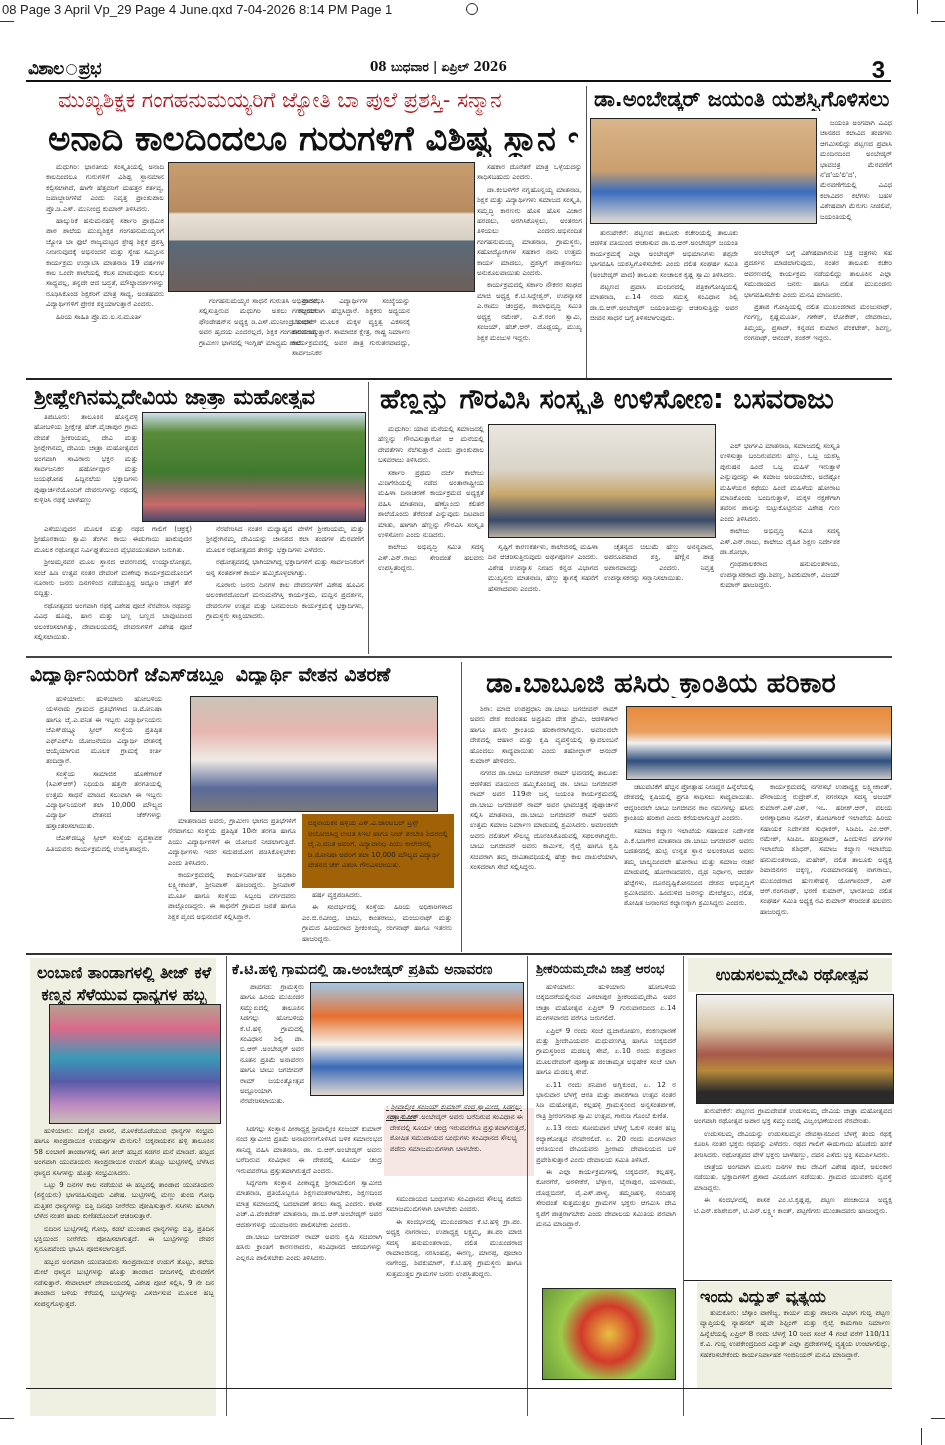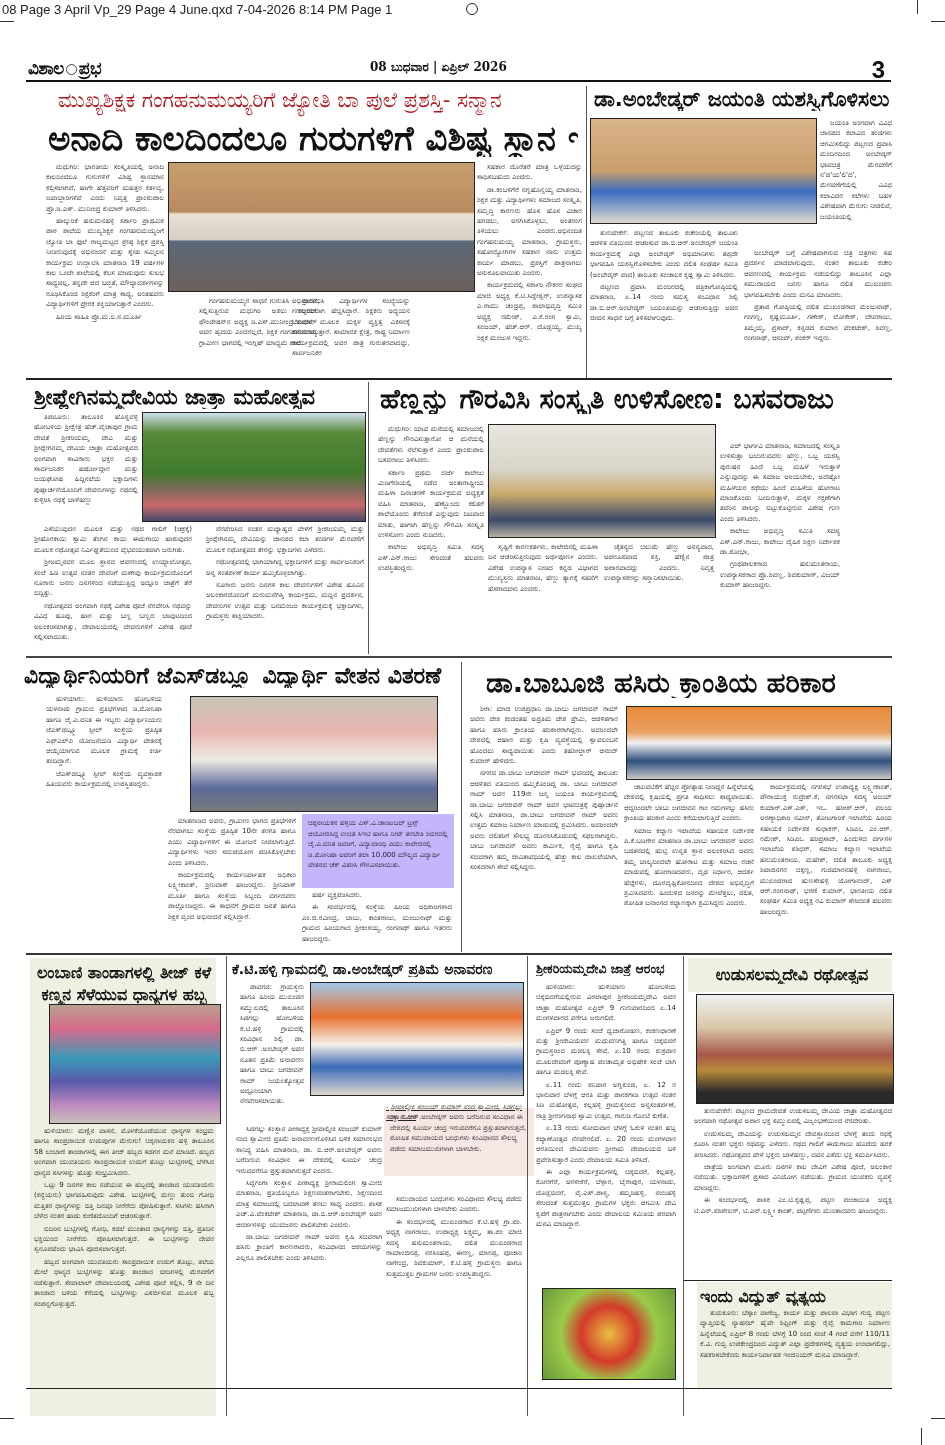--- a/index.html
+++ b/index.html
@@ -13,21 +13,21 @@
   .rule{background:#111;}
   .kicker-red{color:#b0171e;font-size:21px;}
   .hl{font-weight:bold;line-height:1.1;white-space:nowrap;overflow:hidden;}
   .hl-xl{font-size:34px;}
   .hl-l{font-size:27px;}
   .hl-m{font-size:21px;}
   .hl-s{font-size:16px;}
   .body-text{font-size:7px;line-height:10.4px;text-align:justify;color:#222;overflow:hidden;}
   .body-text p{margin:0 0 2px 0;text-indent:10px;}
   .photo{border:1px solid #222;overflow:hidden;}
-  .caption-box{background:#c4b5fd;font-size:7px;line-height:10.5px;padding:4px 6px;color:#222;}
+  .caption-box{background:#a16207;font-size:7px;line-height:10.5px;padding:4px 6px;color:#222;}
   .caption-box.pink{background:#f6e6e4;}
   .tint{background:#efefe2;}
   .vline{background:#555;width:1px;}
   .hline{background:#555;height:1px;}
   .ph-people{background:linear-gradient(180deg,#c79e70 0%,#b88b5f 38%,#e9e1d3 40%,#d7cfc2 60%,#5a6a7a 61%,#6e5f5a 100%);}
   .ph-hall{background:linear-gradient(180deg,#d9b58a 0%,#c99e6d 50%,#3a6cbf 70%,#e0dbd2 100%);}
   .ph-tree{background:linear-gradient(180deg,#cfe0f0 0%,#5a8a3a 18%,#3f7a2c 55%,#7a6a58 70%,#c96a6a 85%,#4a4a6a 100%);}
   .ph-class{background:linear-gradient(180deg,#e9e6df 0%,#d9d4c8 40%,#c8a86a 62%,#3a4a6a 85%,#b8b0a0 100%);}
   .ph-cheque{background:linear-gradient(180deg,#c9c4b8 0%,#e7b6b0 30%,#efeae4 55%,#5a6a9a 80%,#7a7a7a 100%);}
   .ph-orange{background:linear-gradient(180deg,#e98a3a 0%,#e9a060 35%,#f1f1f1 50%,#2f4f7f 75%,#c8c8c8 100%);}
@@ -124,23 +124,24 @@
   <p>ಚೈತನ್ಯದ ಚಿಲುಮೆ ಹೆಣ್ಣು ಅನನ್ಯವಾದ, ಅಪರೂಪವಾದ ಶಕ್ತಿ, ಹೆಣ್ಣಿನ ಪಾತ್ರ ಅಪಾರವಾದದ್ದು ಎಂದರು. ನಿವೃತ್ತ ಉಪನ್ಯಾಸಕರನ್ನು ಸನ್ಮಾನಿಸಲಾಯಿತು.</p>
 </div>
 <div class="abs body-text" style="left:720px;top:424px;width:120px;height:222px;margin-top:17px;">
   <p>ಎಲ್ ಭಾರ್ಗವಿ ಮಾತನಾಡಿ, ಸಮಾಜದಲ್ಲಿ ಸಂಸ್ಕೃತಿ ಉಳಿಸುತ್ತಾ ಬಂದಿರುವವರು ಹೆಣ್ಣು, ಒಬ್ಬ ಯಶಸ್ವಿ ಪುರುಷನ ಹಿಂದೆ ಒಬ್ಬ ಮಹಿಳೆ ಇರುತ್ತಾಳೆ ಎನ್ನುವುದನ್ನು ಈ ಸಮಾಜ ಅರಿಯಬೇಕು, ಅದೆಷ್ಟೋ ಮಹಿಳೆಯರ ಕಥೆಯು ಹಿಂದೆ ಮಹಿಳೆಯ ಹೋರಾಟ ಮಾಡಿಕೊಂಡು ಬಂದಿರುತ್ತಾಳೆ, ಮಕ್ಕಳ ರಕ್ಷಣೆಗಾಗಿ ತವರಿನ ಪಾಲನ್ನು ಬಿಟ್ಟುಕೊಟ್ಟಿರುವ ವಿಶೇಷ ಗುಣ ಎಂದು ತಿಳಿಸಿದರು.</p>
   <p>ಕಾಲೇಜು ಅಭಿವೃದ್ಧಿ ಸಮಿತಿ ಸದಸ್ಯ ಎಸ್.ಎನ್.ರಾಜು, ಕಾಲೇಜು ದೈಹಿಕ ಶಿಕ್ಷಣ ನಿರ್ದೇಶಕ ಡಾ.ಶೋಭಾ,</p>
   <p>ಗ್ರಂಥಪಾಲಕರಾದ ಹನುಮಂತರಾಯ, ಉಪನ್ಯಾಸಕರಾದ ಪ್ರೊ.ಶಿವಣ್ಣ, ಶಿವಕುಮಾರ್, ವಿಜಯ್ ಕುಮಾರ್ ಹಾಜರಿದ್ದರು.</p>
 </div>
 
 <div class="abs hline" style="left:26px;top:656px;width:866px;height:2px;background:#444;"></div>
 
-<div class="abs hl hl-m" style="left:24px;top:664px;width:420px;font-size:22px;">ವಿದ್ಯಾರ್ಥಿನಿಯರಿಗೆ ಜೆಎಸ್‌ಡಬ್ಲ್ಯೂ ವಿದ್ಯಾರ್ಥಿ ವೇತನ ವಿತರಣೆ</div>
+<div class="abs hl hl-m" style="left:30px;top:664px;width:420px;font-size:19px;">ವಿದ್ಯಾರ್ಥಿನಿಯರಿಗೆ ಜೆಎಸ್‌ಡಬ್ಲ್ಯೂ ವಿದ್ಯಾರ್ಥಿ ವೇತನ ವಿತರಣೆ</div>
 <div class="abs body-text" style="left:46px;top:694px;width:116px;height:252px;">
   <p>ಹುಳಿಯಾರು: ಹುಳಿಯಾರು ಹೋಬಳಿಯ ಯಳನಾಡು ಗ್ರಾಮದ ಪ್ರತಿಭೆಗಳಾದ ಡಿ.ಮೋನಿಷಾ ಹಾಗೂ ಜೈ.ಎ.ವನಿತ ಈ ಇಬ್ಬರು ವಿದ್ಯಾರ್ಥಿನಿಯರು ಜೆಎಸ್‌ಡಬ್ಲ್ಯೂ ಸ್ಟೀಲ್ ಸಂಸ್ಥೆಯ ಪ್ರತಿಷ್ಠಿತ ಎಫ್‌ಎಲ್‌ಪಿ ಯೋಜನೆಯಡಿ ವಿದ್ಯಾರ್ಥಿ ವೇತನಕ್ಕೆ ಆಯ್ಕೆಯಾಗುವ ಮೂಲಕ ಗ್ರಾಮಕ್ಕೆ ಕೀರ್ತಿ ತಂದಿದ್ದಾರೆ.</p>
+  <p>ಸಂಸ್ಥೆಯ ಸಾಮಾಜಿಕ ಹೊಣೆಗಾರಿಕೆ (ಸಿಎಸ್ಆರ್) ನಿಧಿಯಡಿ ಹತ್ತನೇ ತರಗತಿಯಲ್ಲಿ ಉತ್ತಮ ಸಾಧನೆ ಮಾಡಿದ ಸಲುವಾಗಿ ಈ ಇಬ್ಬರು ವಿದ್ಯಾರ್ಥಿನಿಯರಿಗೆ ತಲಾ 10,000 ಮೌಲ್ಯದ ವಿದ್ಯಾರ್ಥಿ ವೇತನದ ಚೆಕ್‌ಗಳನ್ನು ಹಸ್ತಾಂತರಿಸಲಾಯಿತು.</p>
   <p>ಜೆಎಸ್‌ಡಬ್ಲ್ಯೂ ಸ್ಟೀಲ್ ಸಂಸ್ಥೆಯ ವ್ಯವಸ್ಥಾಪಕ ಹಿತಿಯವರು ಕಾರ್ಯಕ್ರಮದಲ್ಲಿ ಉಪಸ್ಥಿತರಿದ್ದರು.</p>
 </div>
 <div class="abs photo ph-cheque" style="left:190px;top:696px;width:246px;height:114px;"></div>
 <div class="abs body-text" style="left:168px;top:816px;width:128px;height:130px;">
   <p>ಮಾತನಾಡಿದ ಅವರು, ಗ್ರಾಮೀಣ ಭಾಗದ ಪ್ರತಿಭೆಗಳಿಗೆ ನೆರವಾಗಲು ಸಂಸ್ಥೆಯ ಪ್ರತಿಷ್ಠಿತ 10ನೇ ತರಗತಿ ಹಾಗೂ ಪಿಯು ವಿದ್ಯಾರ್ಥಿಗಳಿಗೆ ಈ ಯೋಜನೆ ನೀಡಲಾಗುತ್ತಿದೆ. ವಿದ್ಯಾರ್ಥಿಗಳು ಇದರ ಸದುಪಯೋಗ ಪಡಿಸಿಕೊಳ್ಳಬೇಕು ಎಂದು ತಿಳಿಸಿದರು.</p>
   <p>ಕಾರ್ಯಕ್ರಮದಲ್ಲಿ ಕಾರ್ಯನಿರ್ವಾಹಕ ಅಧಿಕಾರಿ ಲಕ್ಷ್ಮೀಕಾಂತ್, ಶ್ರೀನಿವಾಸ್ ಹಾಜರಿದ್ದರು. ಶ್ರೀನಿವಾಸ್ ಮೂರ್ತಿ ಹಾಗೂ ಸಂಸ್ಥೆಯ ಸಿಬ್ಬಂದಿ ವರ್ಗದವರು ಪಾಲ್ಗೊಂಡಿದ್ದರು. ಈ ಸಾಧನೆಗೆ ಗ್ರಾಮದ ಜನತೆ ಹಾಗೂ ಶಿಕ್ಷಕ ವೃಂದ ಅಭಿನಂದನೆ ಸಲ್ಲಿಸಿದ್ದಾರೆ.</p>
 </div>
 <div class="abs caption-box" style="left:302px;top:814px;width:140px;height:66px;overflow:hidden;">ಚಿಕ್ಕನಾಯಕನ ಹಳ್ಳಿಯ ಎಸ್.ವಿ.ಚಾರಿಟಬಲ್ ಟ್ರಸ್ಟ್ ಆಯೋಜಿಸಿದ್ದ ಉಚಿತ ಸಿಇಟಿ ಹಾಗೂ ನೀಟ್ ತರಬೇತಿ ಶಿಬಿರದಲ್ಲಿ ಜೈ.ಎ.ವನಿತ ಅವರಿಗೆ, ವಿದ್ಯಾವಾರಿಧಿ ಪಿಯು ಕಾಲೇಜಿನಲ್ಲಿ ಡಿ.ಮೋನಿಷಾ ಅವರಿಗೆ ತಲಾ 10,000 ಮೌಲ್ಯದ ವಿದ್ಯಾರ್ಥಿ ವೇತನದ ಚೆಕ್ ವಿತರಿಸಿ ಗೌರವಿಸಲಾಯಿತು.</div>
 <div class="abs body-text" style="left:302px;top:890px;width:150px;height:56px;">
   <p>ಹರ್ಷ ವ್ಯಕ್ತಪಡಿಸಿದರು.</p>

